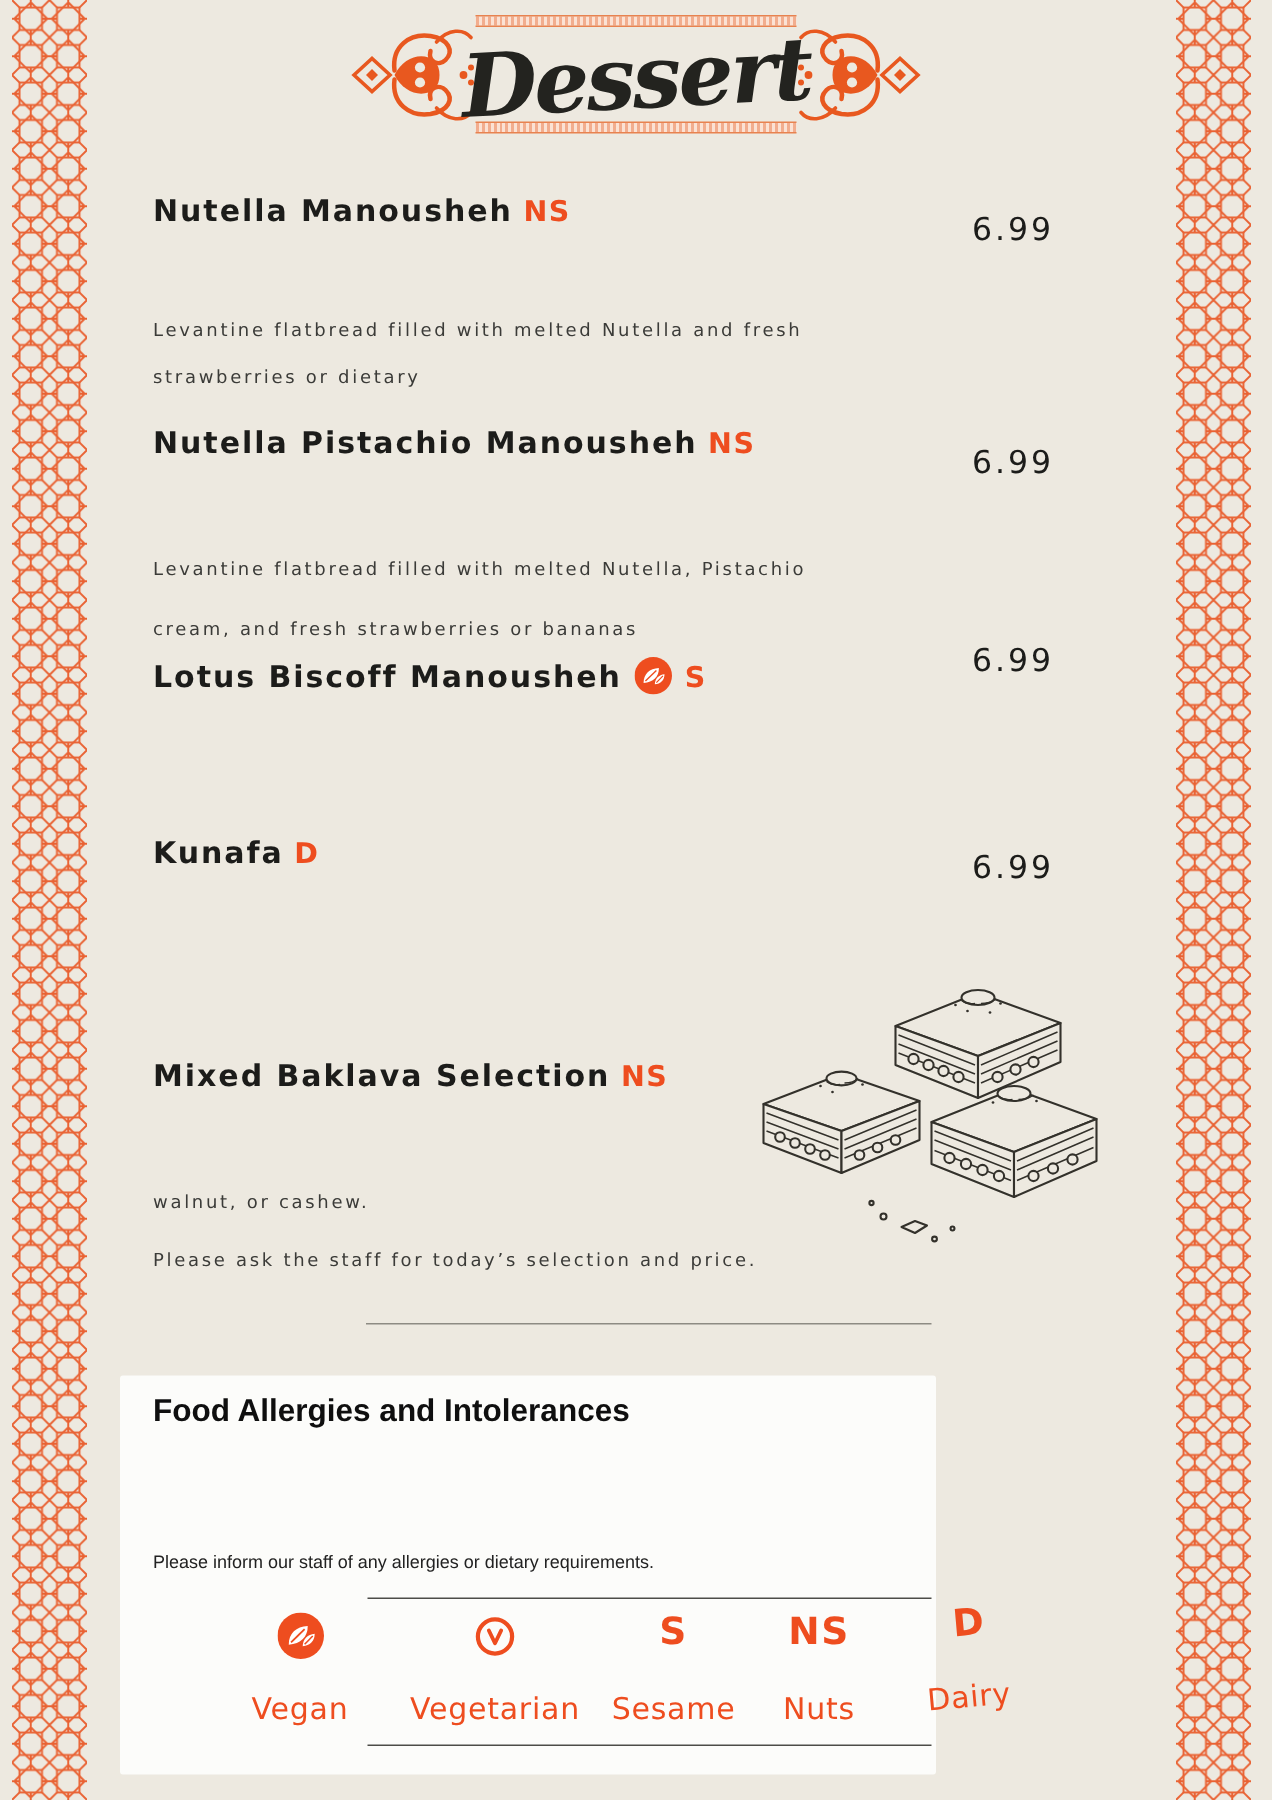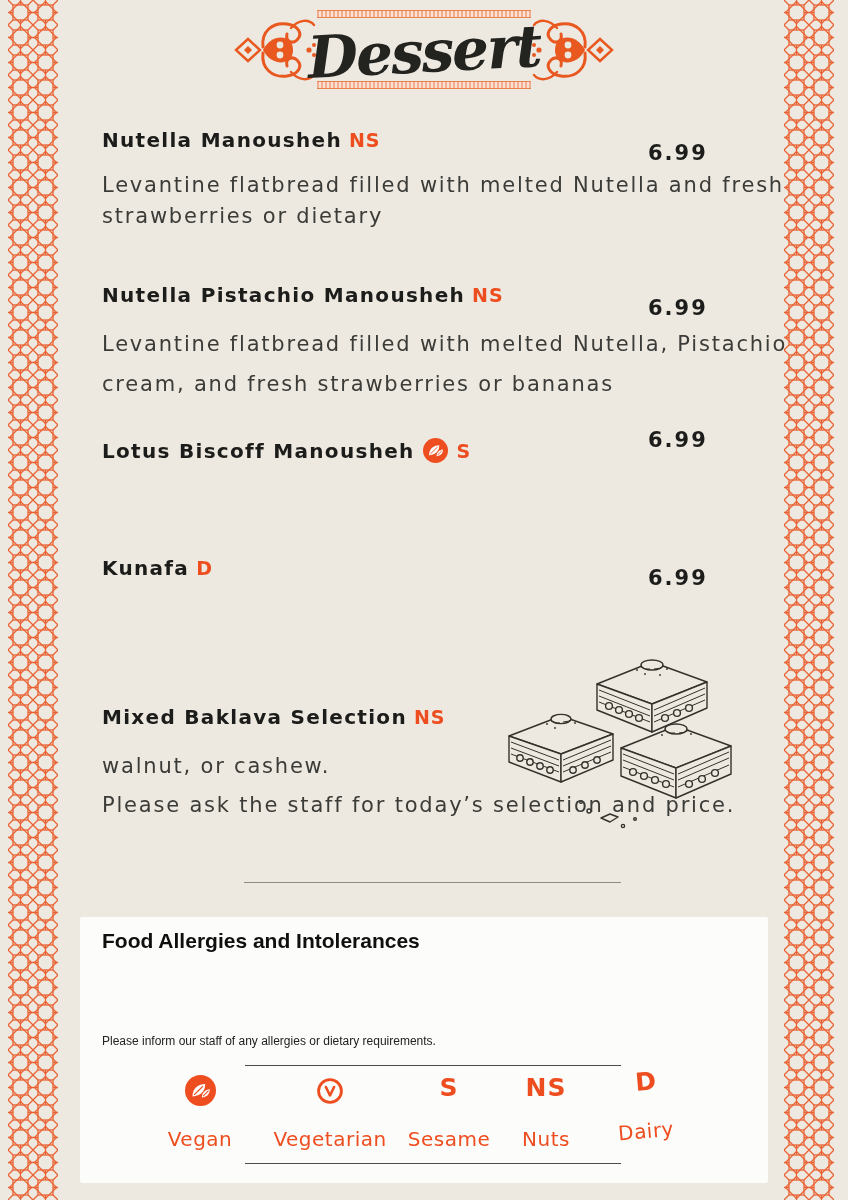--- a/index.html
+++ b/index.html
@@ -27,32 +27,32 @@
     position:absolute; left:244px; top:6px; width:360px; height:92px;
     display:flex; align-items:center; justify-content:center;
     font-family:"DejaVu Serif", serif; font-style:italic; font-weight:600;
     font-size:58px; color:#23231f; transform:rotate(-3deg); letter-spacing:-2px;
   }
 
   
   .mi { position:absolute; left:102px; width:640px; }
   .mi-name { font-size:20px; font-weight:bold; color:#1c1c1a; letter-spacing:1.3px; white-space:nowrap; }
   .mi-badge { color:#EE4D1F; font-weight:bold; font-size:19px; letter-spacing:1px; margin-left:7px; }
-  .mi-price { position:absolute; font-size:21px; font-weight:bold; color:#1c1c1a; letter-spacing:2px; }
-  .mi-desc { position:absolute; left:102px; color:#3b3b38; font-size:21px; letter-spacing:1.8px; }
+  .mi-price { position:absolute; font-size:21px; font-weight:normal; color:#1c1c1a; letter-spacing:2px; }
+  .mi-desc { position:absolute; left:102px; color:#3b3b38; font-size:12px; letter-spacing:1.8px;margin-top:35px; }
   .mi-desc p { white-space:nowrap; }
   .badge-icon { display:inline-block; vertical-align:-5px; margin-left:8px; margin-right:2px; }
 
   .divider { position:absolute; left:244px; top:882px; width:377px; border-top:1.6px solid #8d8b83; }
 
   .baklava { position:absolute; left:505px; top:656px; z-index:0; }
   .mi, .mi-desc, .mi-price { z-index:2; }
 
   
-  .panel { position:absolute; left:80px; top:917px; width:688px; height:266px;
+  .panel { position:absolute; left:80px; top:917px; width:544px; height:266px;
     background:#FCFCFA; border-radius:2px; font-family:"Liberation Sans", sans-serif; }
   .panel-heading { position:absolute; left:22px; top:12px; font-size:21px; font-weight:bold; color:#0f0f0f; }
   .panel-body { position:absolute; left:22px; top:54px; font-size:17px; color:#222; line-height:27px; }
   .panel-note { position:absolute; left:22px; top:117px; font-size:12px; color:#222; }
   .panel-line { position:absolute; left:165px; width:376px; border-top:1.5px solid #4c4c48; }
   .panel-line.one { top:148px; }
   .panel-line.two { top:246px; }
   .legend-sym { position:absolute; width:130px; text-align:center; top:156px;
     font-size:25px; font-weight:bold; color:#EE4D1F; letter-spacing:1px;
     font-family:"DejaVu Sans", sans-serif; }

